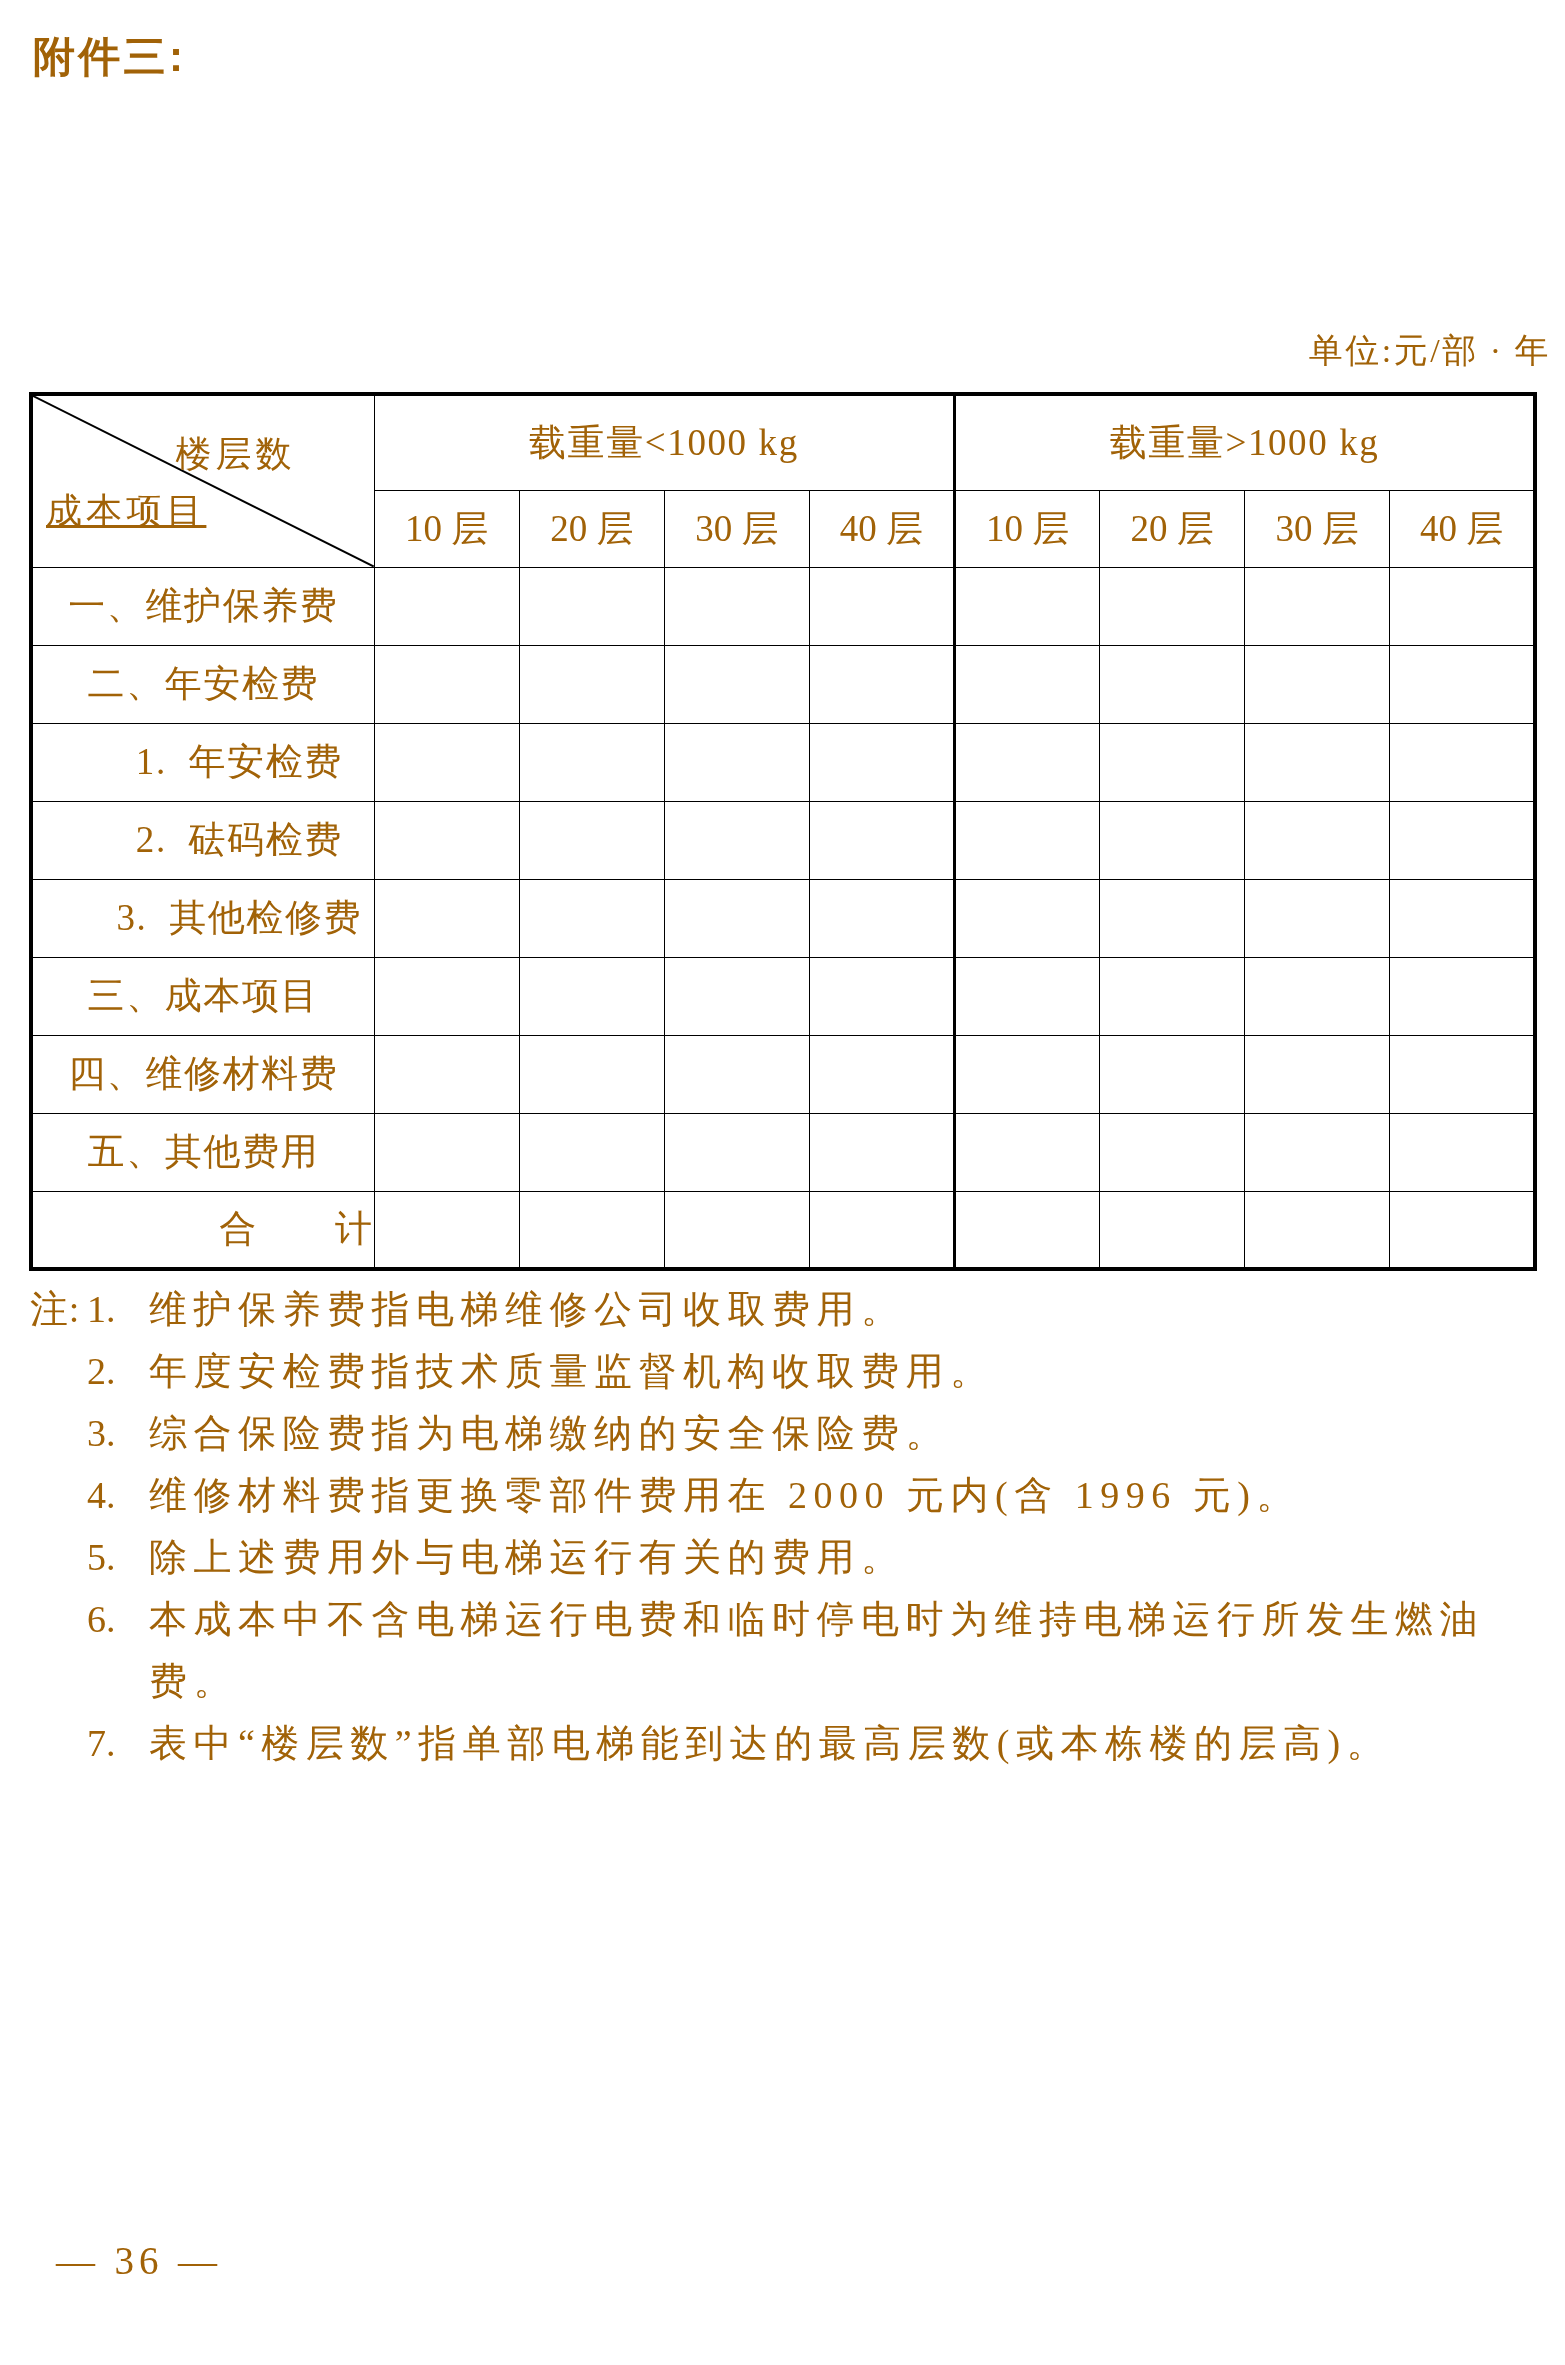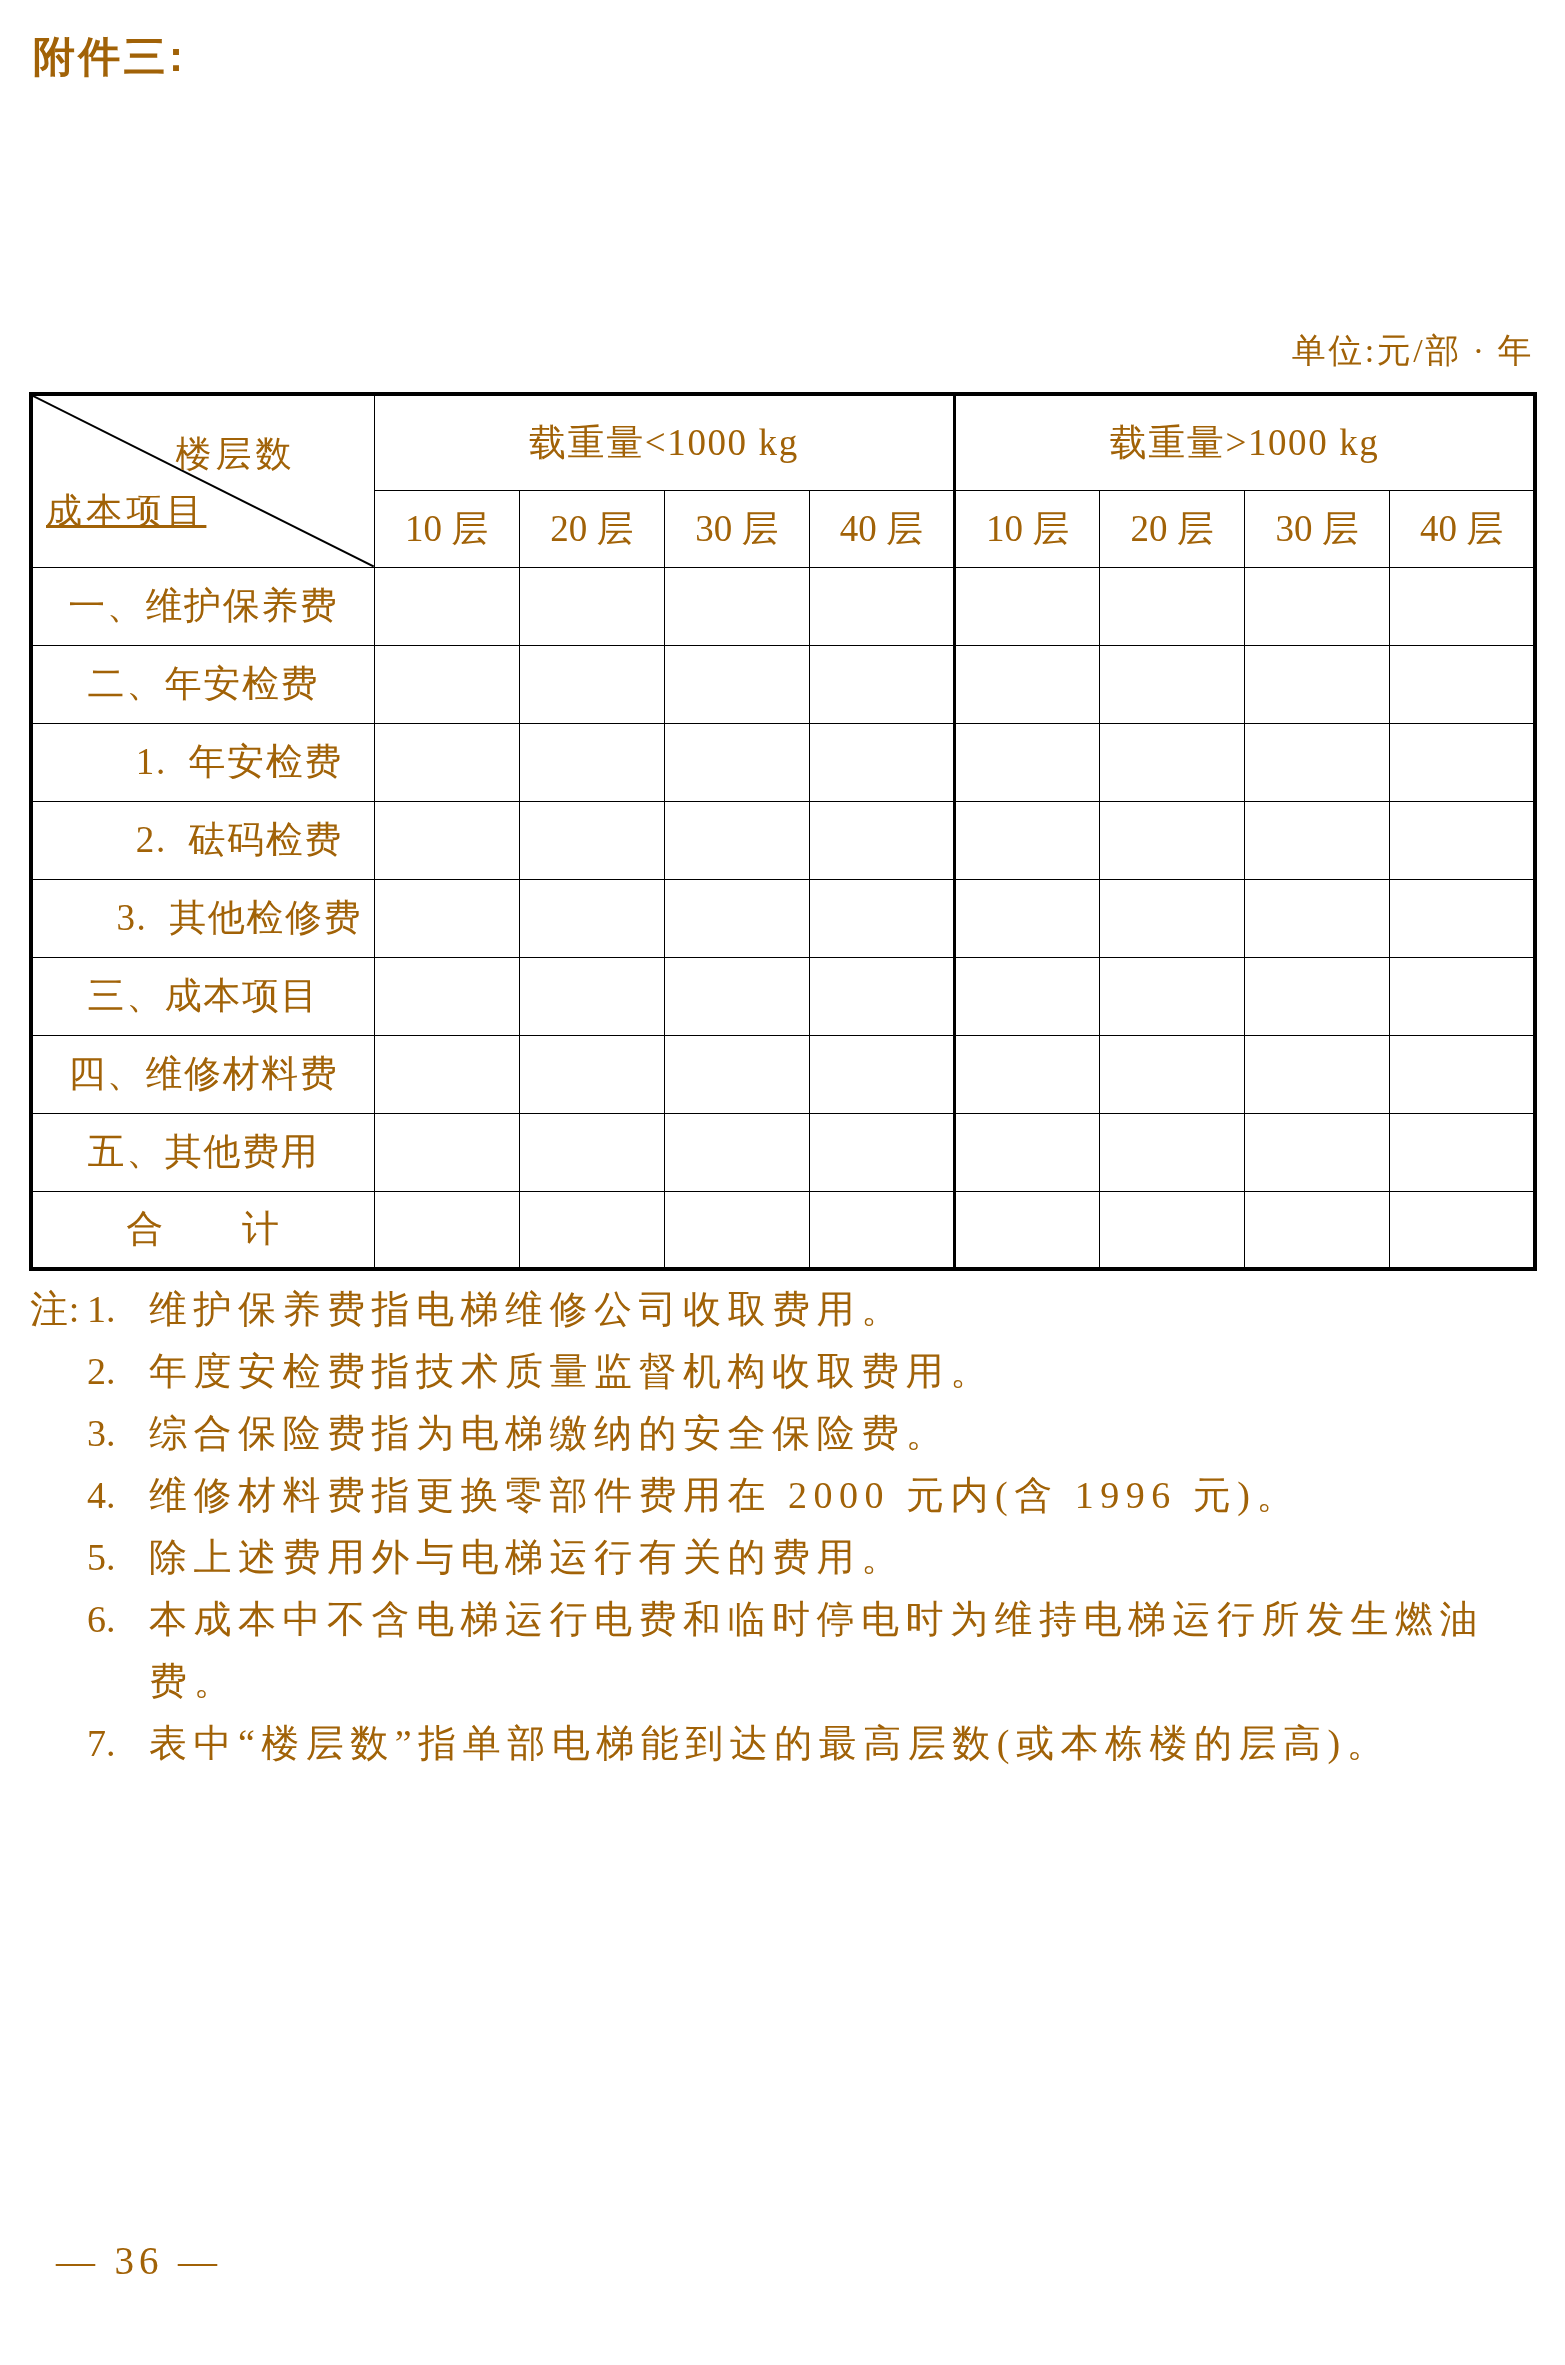--- a/index.html
+++ b/index.html
@@ -14,21 +14,21 @@
     position:absolute;left:33px;top:29px;
     font-family:"Liberation Sans","DejaVu Sans",sans-serif;
     font-weight:700;font-size:42px;letter-spacing:3.3px;
   }
   .title{
     position:absolute;left:0;top:190px;width:100%;
     text-align:center;margin:0;
     font-size:75px;font-weight:700;letter-spacing:6.5px;
   }
   .unit{
-    position:absolute;top:328px;right:31px;
+    position:absolute;top:328px;right:14px;
     font-size:34px;letter-spacing:2.5px;
   }
   table.cost-table{
     position:absolute;left:29px;top:392px;
     width:1508px;table-layout:fixed;
     border-collapse:collapse;
     border:4.1px solid #000;
   }
   table.cost-table th, table.cost-table td{
     border:1.6px solid #000;
@@ -52,21 +52,21 @@
   }
   .corner-bottom{
     position:absolute;bottom:31px;left:13px;
     font-size:36px;letter-spacing:4.1px;text-decoration:underline;
   }
   td.label{
     text-align:left;padding-left:13px;
     letter-spacing:1.6px;white-space:pre;
   }
   td.label.sub-item{padding-left:72px;}
-  td.label.total{text-align:center;padding-left:0;}
+  td.label.total{text-align:right;padding-left:0;}
   .notes{
     position:absolute;left:30px;top:1278px;width:1507px;
     font-size:38px;
   }
   .note-line{display:flex;line-height:62px;align-items:baseline;}
   .note-prefix{width:57px;flex:none;letter-spacing:0.8px;}
   .note-num{width:62px;flex:none;}
   .note-text{flex:1;letter-spacing:6.5px;white-space:pre-wrap;}
   .page-number{
     position:absolute;left:56px;top:2228px;

